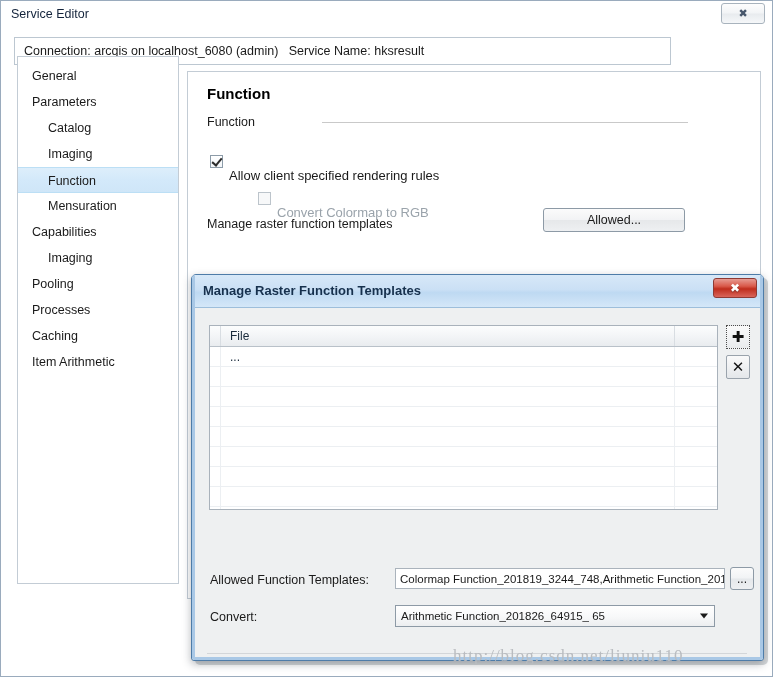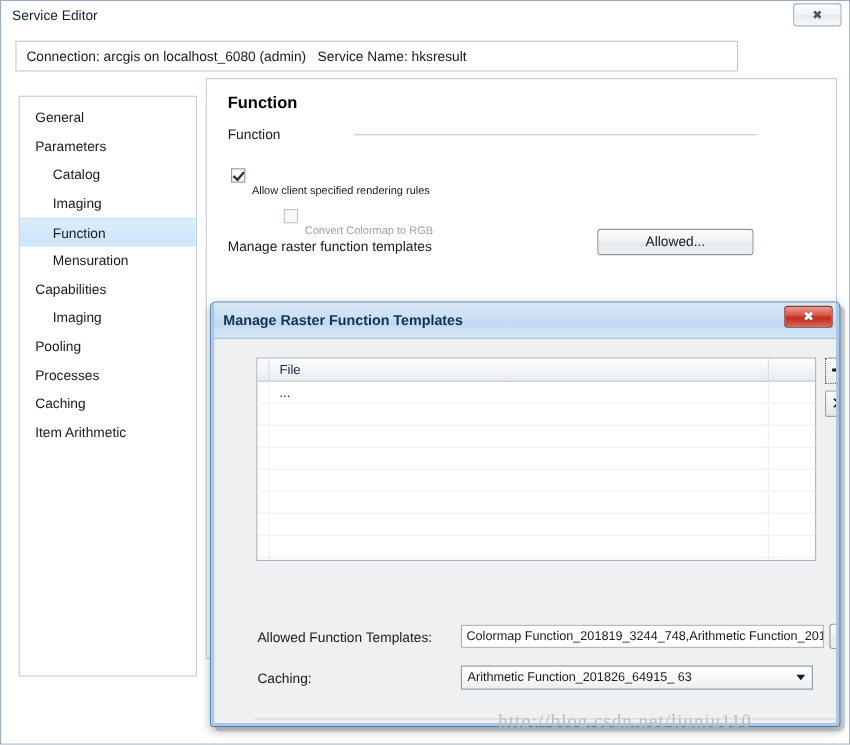--- a/index.html
+++ b/index.html
@@ -71,21 +71,21 @@
   }
   #connection-text {
     font-size: 12.5px;
     color: #1a1a1a;
     white-space: pre;
   }
 
   
   #sidebar {
     position: absolute;
-    left: 16px; top: 86px;
+    left: 16px; top: 55px;
     width: 162px; height: 528px;
     background: #ffffff;
     border: 1px solid #c3ccd5;
     box-sizing: border-box;
     padding-top: 6px;
     overflow: hidden;
   }
   .nav-item {
     height: 26px;
     line-height: 26px;
@@ -157,21 +157,21 @@
     width: 4px; height: 8px;
     border: solid #2b2b2b;
     border-width: 0 2px 2px 0;
     transform: rotate(40deg);
   }
   .checkbox.disabled {
     border-color: #bcc4cb;
     background: #f7f8f9;
     cursor: default;
   }
-  .chk-label { font-size: 10px; color: #1a1a1a; margin-top: 28px; }
+  .chk-label { font-size: 13px; color: #1a1a1a; margin-top: 28px; }
   .chk-label.disabled { color: #9aa3ab; }
 
   #manage-label {
     position: absolute;
     left: 19px; top: 145px;
     font-size: 12.5px;
     color: #1a1a1a;
   }
   #manage-button {
     position: absolute;
@@ -248,21 +248,20 @@
     color: #ffffff;
     line-height: 1;
     text-shadow: 0 1px 1px rgba(0,0,0,0.35);
     font-family: "DejaVu Sans", sans-serif;
   }
   #dialog-body {
     position: absolute;
     left: 3px; top: 34px; right: 3px; bottom: 3px;
     background: #eef0f1;
     overflow: hidden;
-    margin-left: 24px;
   }
 
   
   #grid {
     position: absolute;
     left: 14px; top: 16px;
     width: 509px; height: 185px;
     background: #ffffff;
     border: 1px solid #a9b2bb;
     box-sizing: border-box;
@@ -548,23 +547,23 @@
         <span class="tool-glyph">✚</span>
       </div>
       <div id="btn-remove">
         <span class="tool-glyph">✕</span>
       </div>
 
       <div id="allowed-label">Allowed Function Templates:</div>
       <div id="allowed-field">Colormap Function_201819_3244_748,Arithmetic Function_20182</div>
       <div id="allowed-browse">...</div>
 
-      <div id="default-label">Caching:</div>
+      <div id="default-label">Convert:</div>
       <div id="default-combo">
-        <span>Arithmetic Function_201826_64915_ 63</span>
+        <span>Arithmetic Function_201826_64915_ 65</span>
         <span id="default-arrow"></span>
       </div>
 
       <div id="footer-rule"></div>
 
     </div>
 
     <div id="dialog-frame"></div>
   </div>
 

